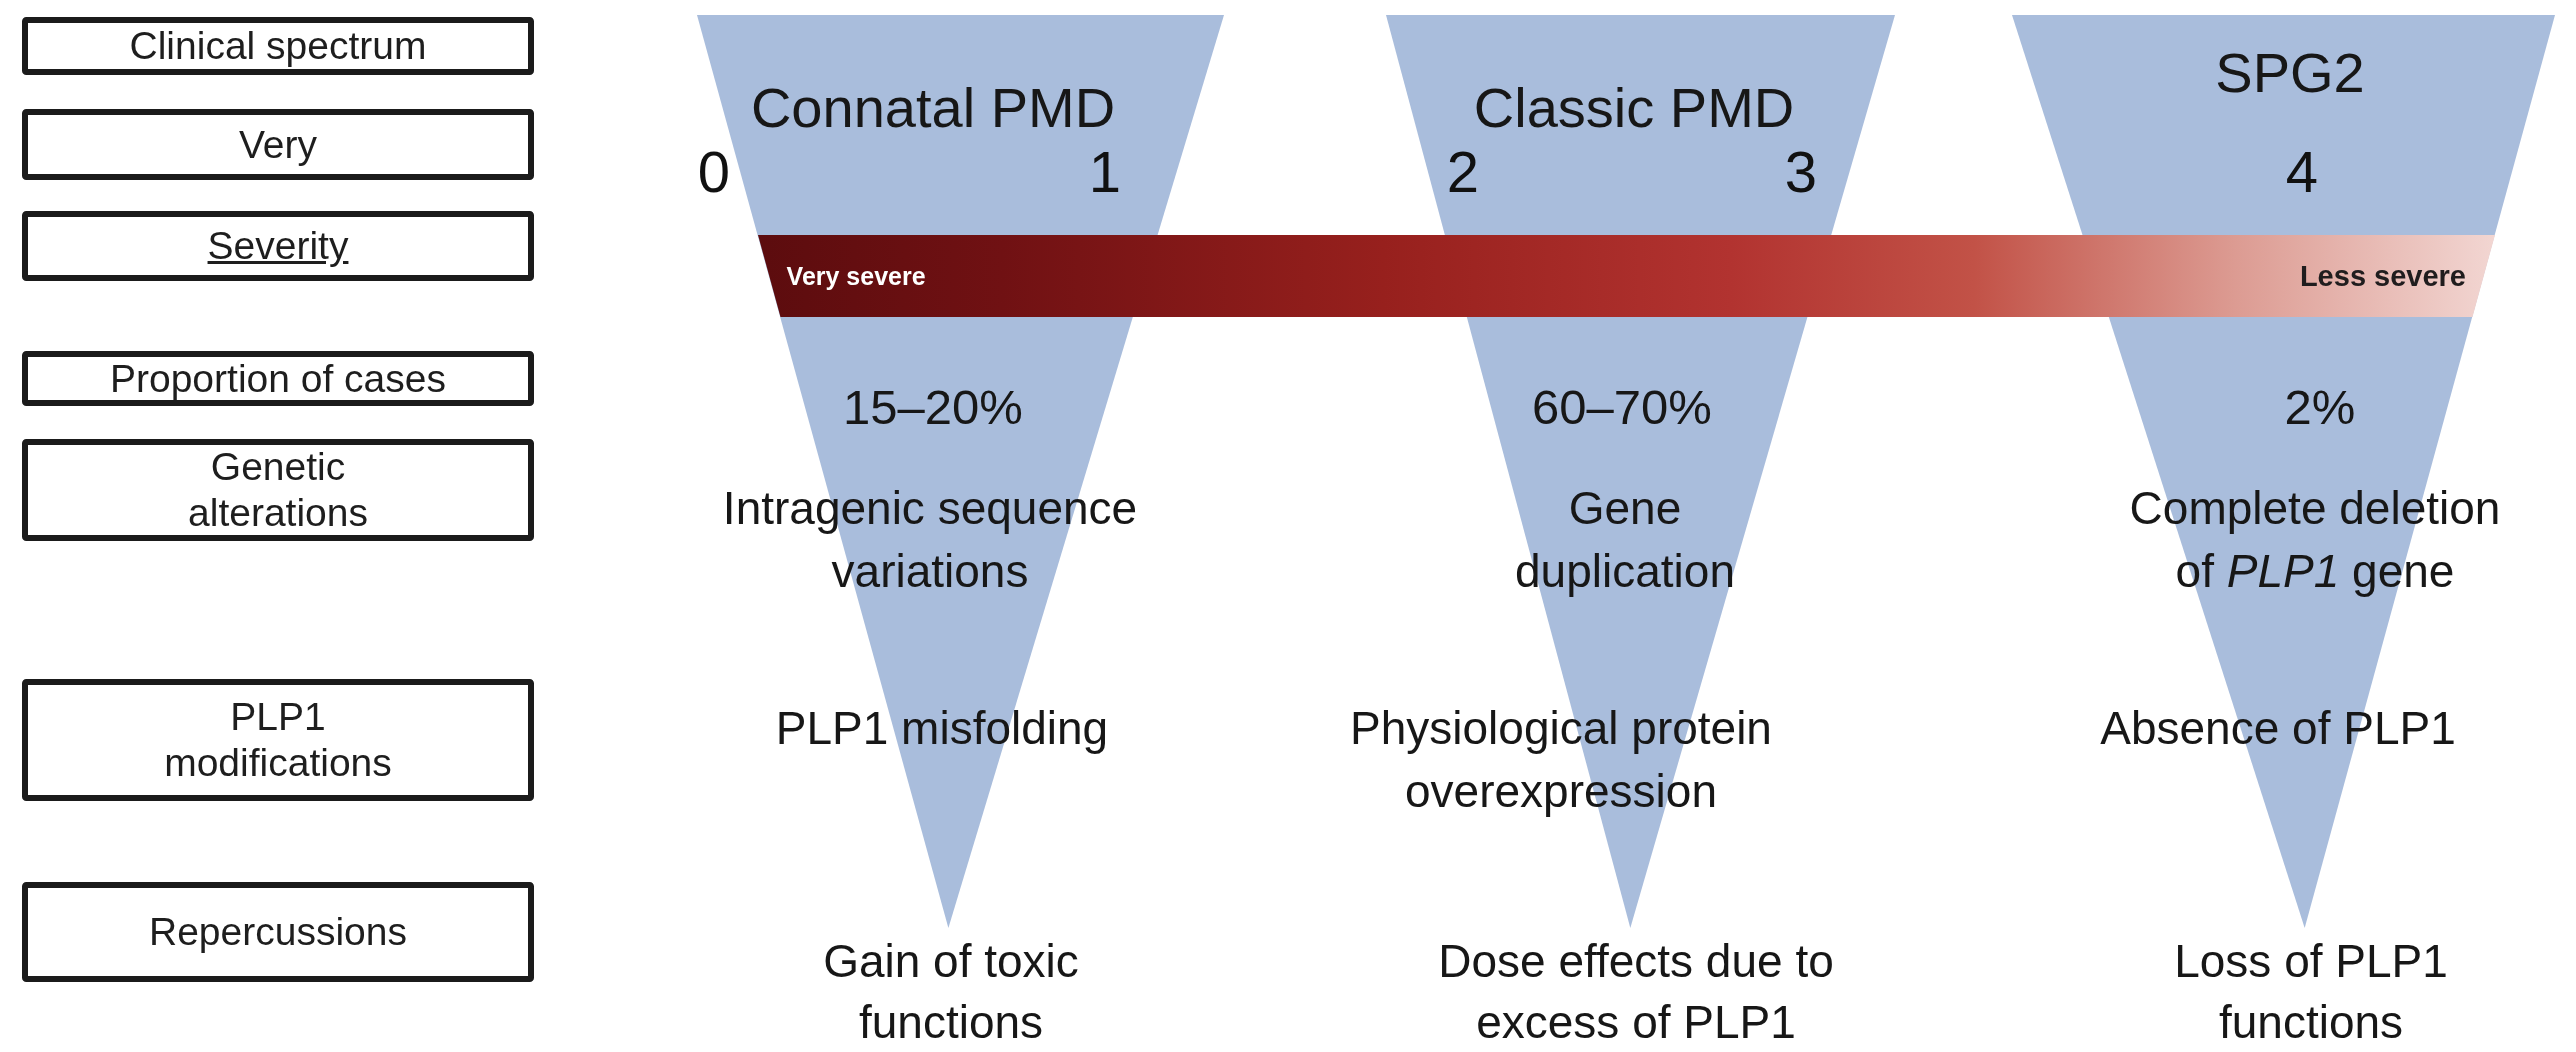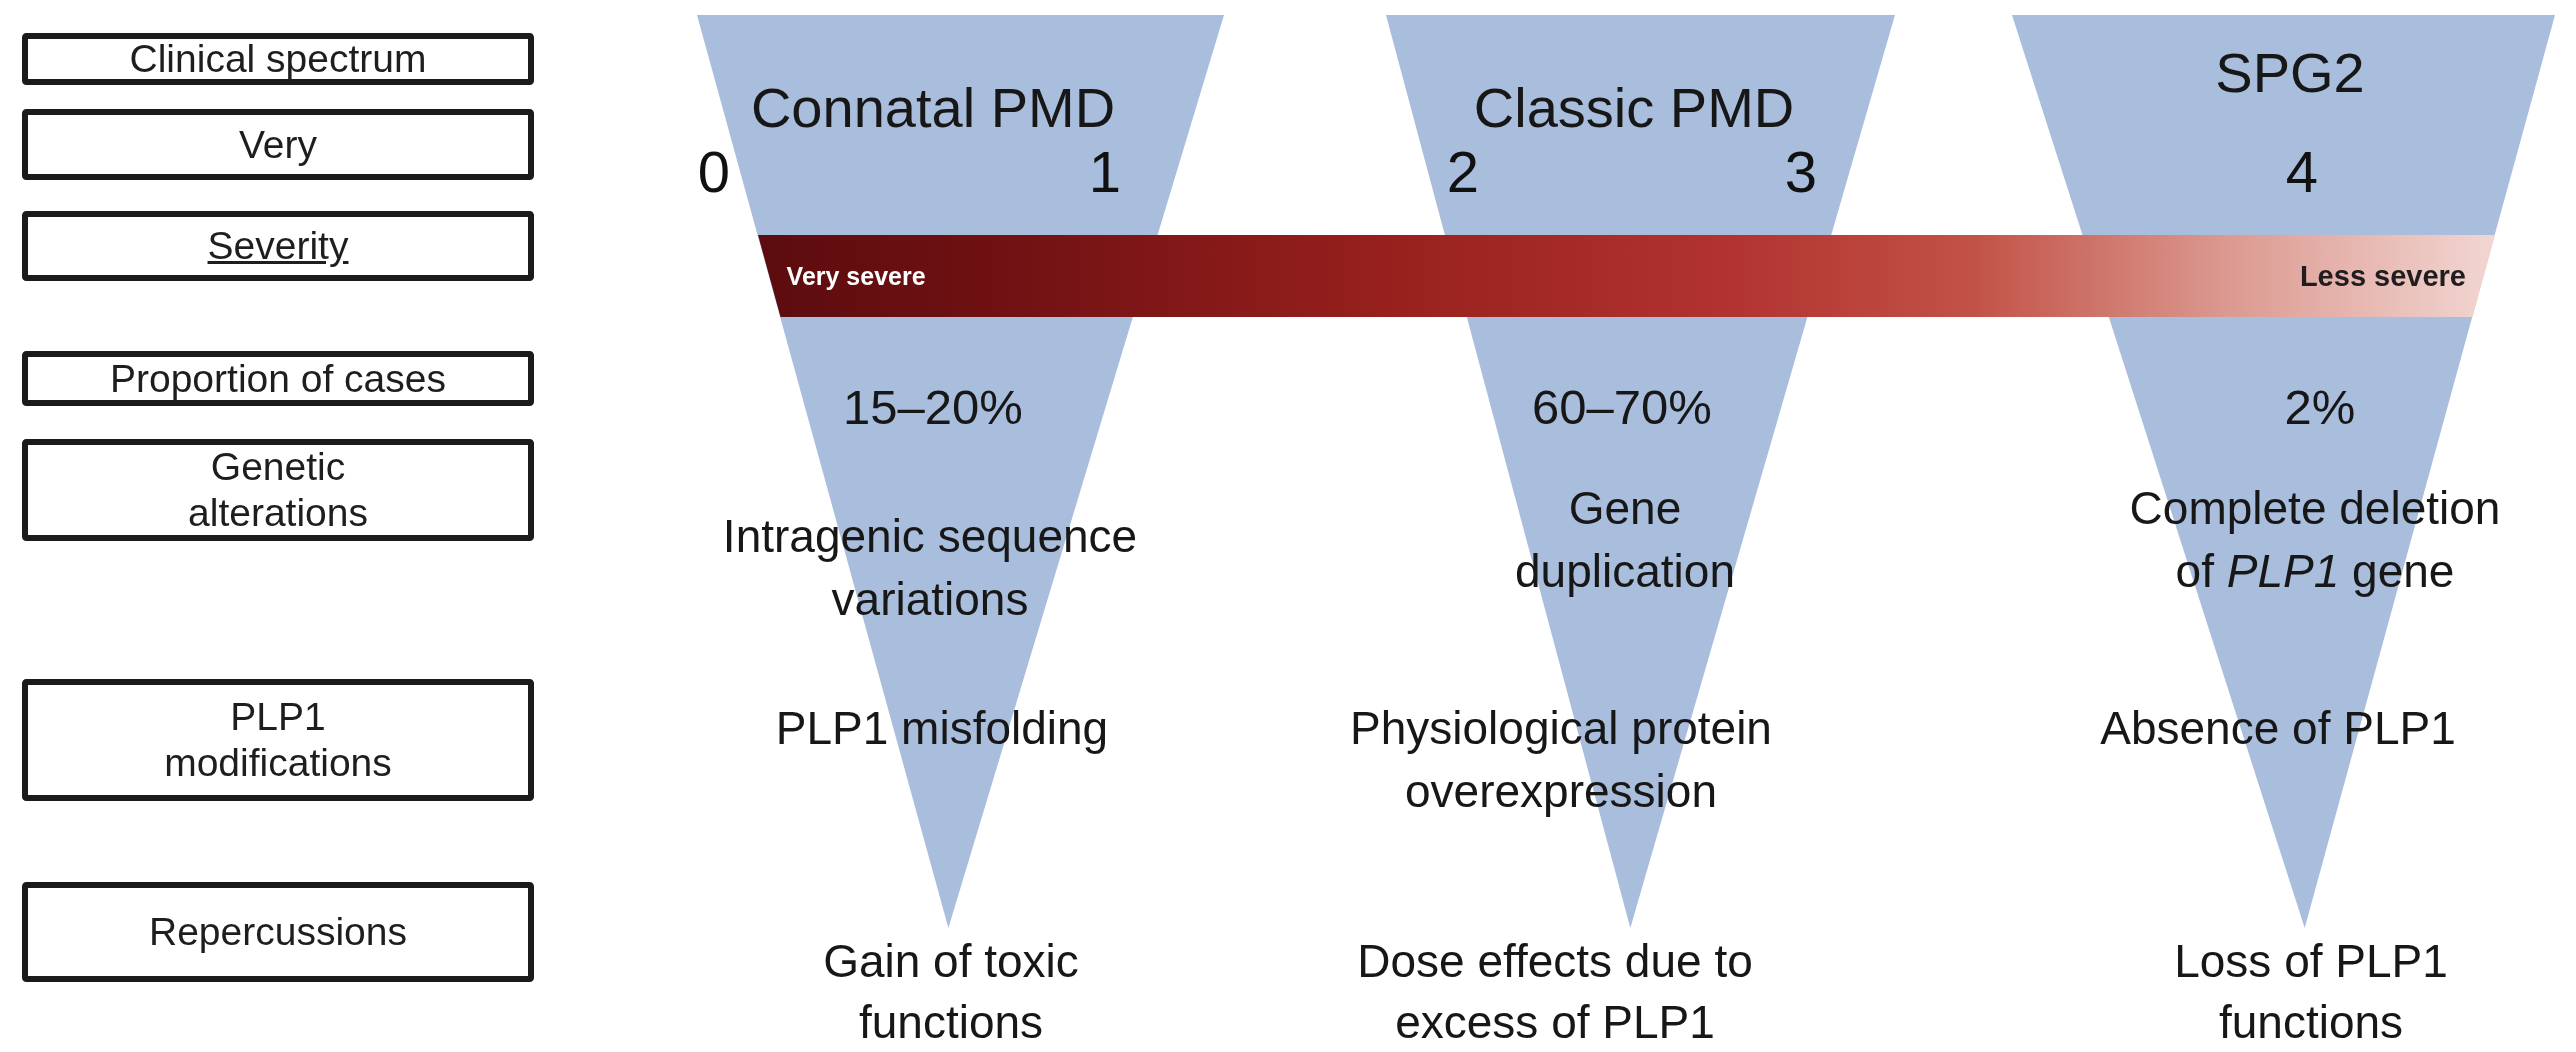--- a/index.html
+++ b/index.html
@@ -44,21 +44,21 @@
   .gen{top:477px;}
   .plp{top:697px;}
   .rep{top:931px;line-height:61px;}
   .it{font-style:italic;}
 </style>
 </head>
 <body>
 
 <div id="canvas">
 
-  <div class="rowbox" style="top:17px;height:52px;margin-top:16px;">
+  <div class="rowbox" style="top:17px;height:58px;">
     <div>Clinical spectrum</div>
   </div>
   <div class="rowbox" style="top:109px;height:71px;">
     <div>Very</div>
   </div>
   <div class="rowbox" style="top:211px;height:70px;text-decoration:underline;">
     <div>Severity</div>
   </div>
   <div class="rowbox" style="top:351px;height:55px;">
     <div>Proportion of cases</div>
@@ -81,21 +81,21 @@
 
   <div class="sevbar">
     <span class="sev-left">Very severe</span>
     <span class="sev-right">Less severe</span>
   </div>
 
   <div class="ct title" style="left:933px;">Connatal PMD</div>
   <div class="grade" style="left:714px;">0</div>
   <div class="grade" style="left:1105px;">1</div>
   <div class="ct prop" style="left:933px;">15–20%</div>
-  <div class="ct body2 gen" style="left:930px;margin-top:28px;">
+  <div class="ct body2 gen" style="left:930px;">
     <div>Intragenic sequence</div>
     <div>variations</div>
   </div>
   <div class="ct body2 plp" style="left:942px;">PLP1 misfolding</div>
   <div class="ct body2 rep" style="left:951px;">
     <div>Gain of toxic</div>
     <div>functions</div>
   </div>
 
   <div class="ct title" style="left:1634px;">Classic PMD</div>
@@ -103,21 +103,21 @@
   <div class="grade" style="left:1801px;">3</div>
   <div class="ct prop" style="left:1622px;">60–70%</div>
   <div class="ct body2 gen" style="left:1625px;">
     <div>Gene</div>
     <div>duplication</div>
   </div>
   <div class="ct body2 plp" style="left:1561px;">
     <div>Physiological protein</div>
     <div>overexpression</div>
   </div>
-  <div class="ct body2 rep" style="left:1555px;">
+  <div class="ct body2 rep" style="left:1636px;">
     <div>Dose effects due to</div>
     <div>excess of PLP1</div>
   </div>
 
   <div class="ct title-high" style="left:2290px;">SPG2</div>
   <div class="grade" style="left:2302px;">4</div>
   <div class="ct prop" style="left:2320px;">2%</div>
   <div class="ct body2 gen" style="left:2315px;">
     <div>Complete deletion</div>
     <div>

